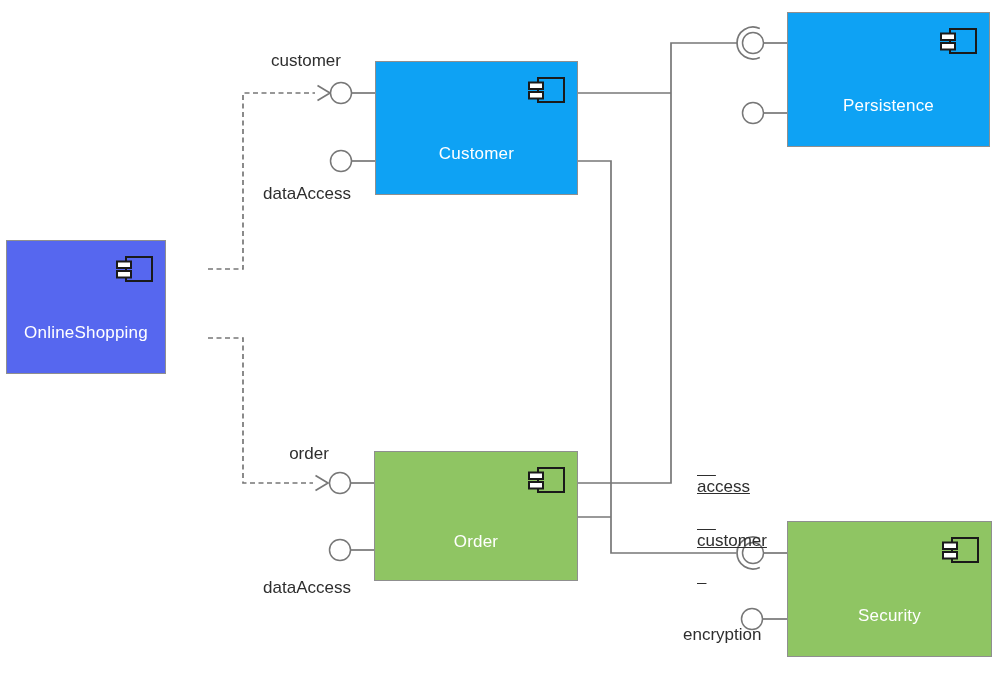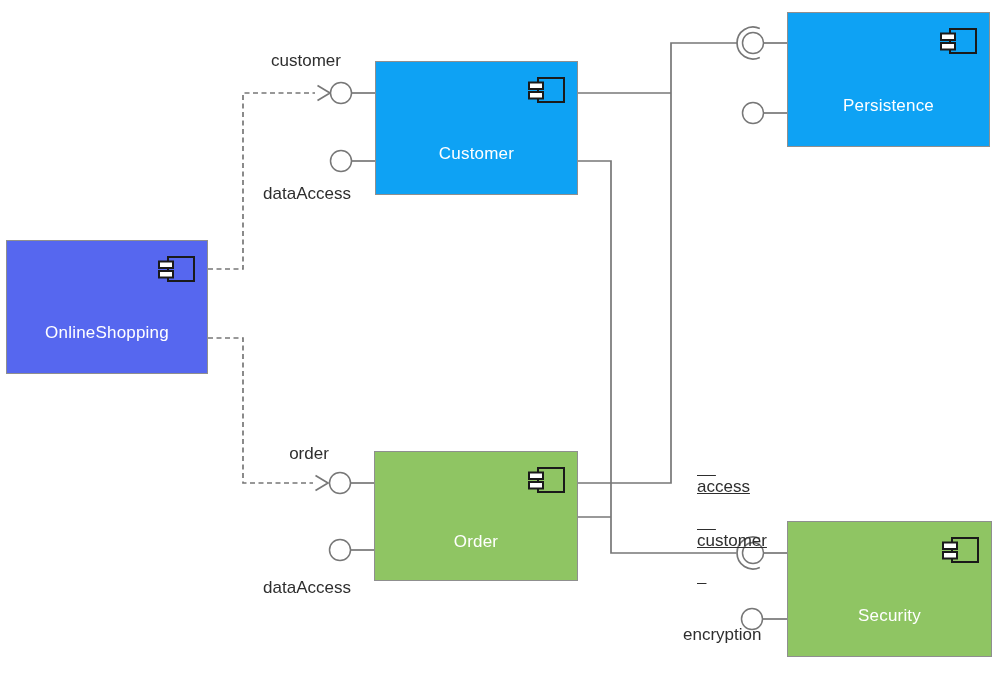--- a/index.html
+++ b/index.html
@@ -98,21 +98,21 @@
       <circle cx="341" cy="161" r="10.5"></circle>
       <circle cx="340" cy="483" r="10.5"></circle>
       <circle cx="340" cy="550" r="10.5"></circle>
       <circle cx="753" cy="43" r="10.5"></circle>
       <circle cx="753" cy="113" r="10.5"></circle>
       <circle cx="753" cy="553" r="10.5"></circle>
       <circle cx="752" cy="619" r="10.5"></circle>
     </g>
   </svg>
 
-  <div class="component" style="left: 6px; top: 240px; width: 202px; height: 134px; background: rgb(86, 103, 239);">
+  <div class="component" style="left: 6px; top: 240px; width: 160px; height: 134px; background: rgb(86, 103, 239);">
     <svg class="comp-icon" viewBox="0 0 38 28">
       <rect x="10" y="2" width="26" height="24" fill="none" stroke="#1a1a1a" stroke-width="2"></rect>
       <rect x="1" y="6.5" width="14" height="6.5" fill="#ffffff" stroke="#1a1a1a" stroke-width="2"></rect>
       <rect x="1" y="16" width="14" height="6.5" fill="#ffffff" stroke="#1a1a1a" stroke-width="2"></rect>
     </svg>
     <span class="comp-label">OnlineShopping</span>
   </div>
 
   <div class="component" style="left: 375px; top: 61px; width: 203px; height: 134px; background: rgb(14, 162, 244);">
     <svg class="comp-icon" viewBox="0 0 38 28">

